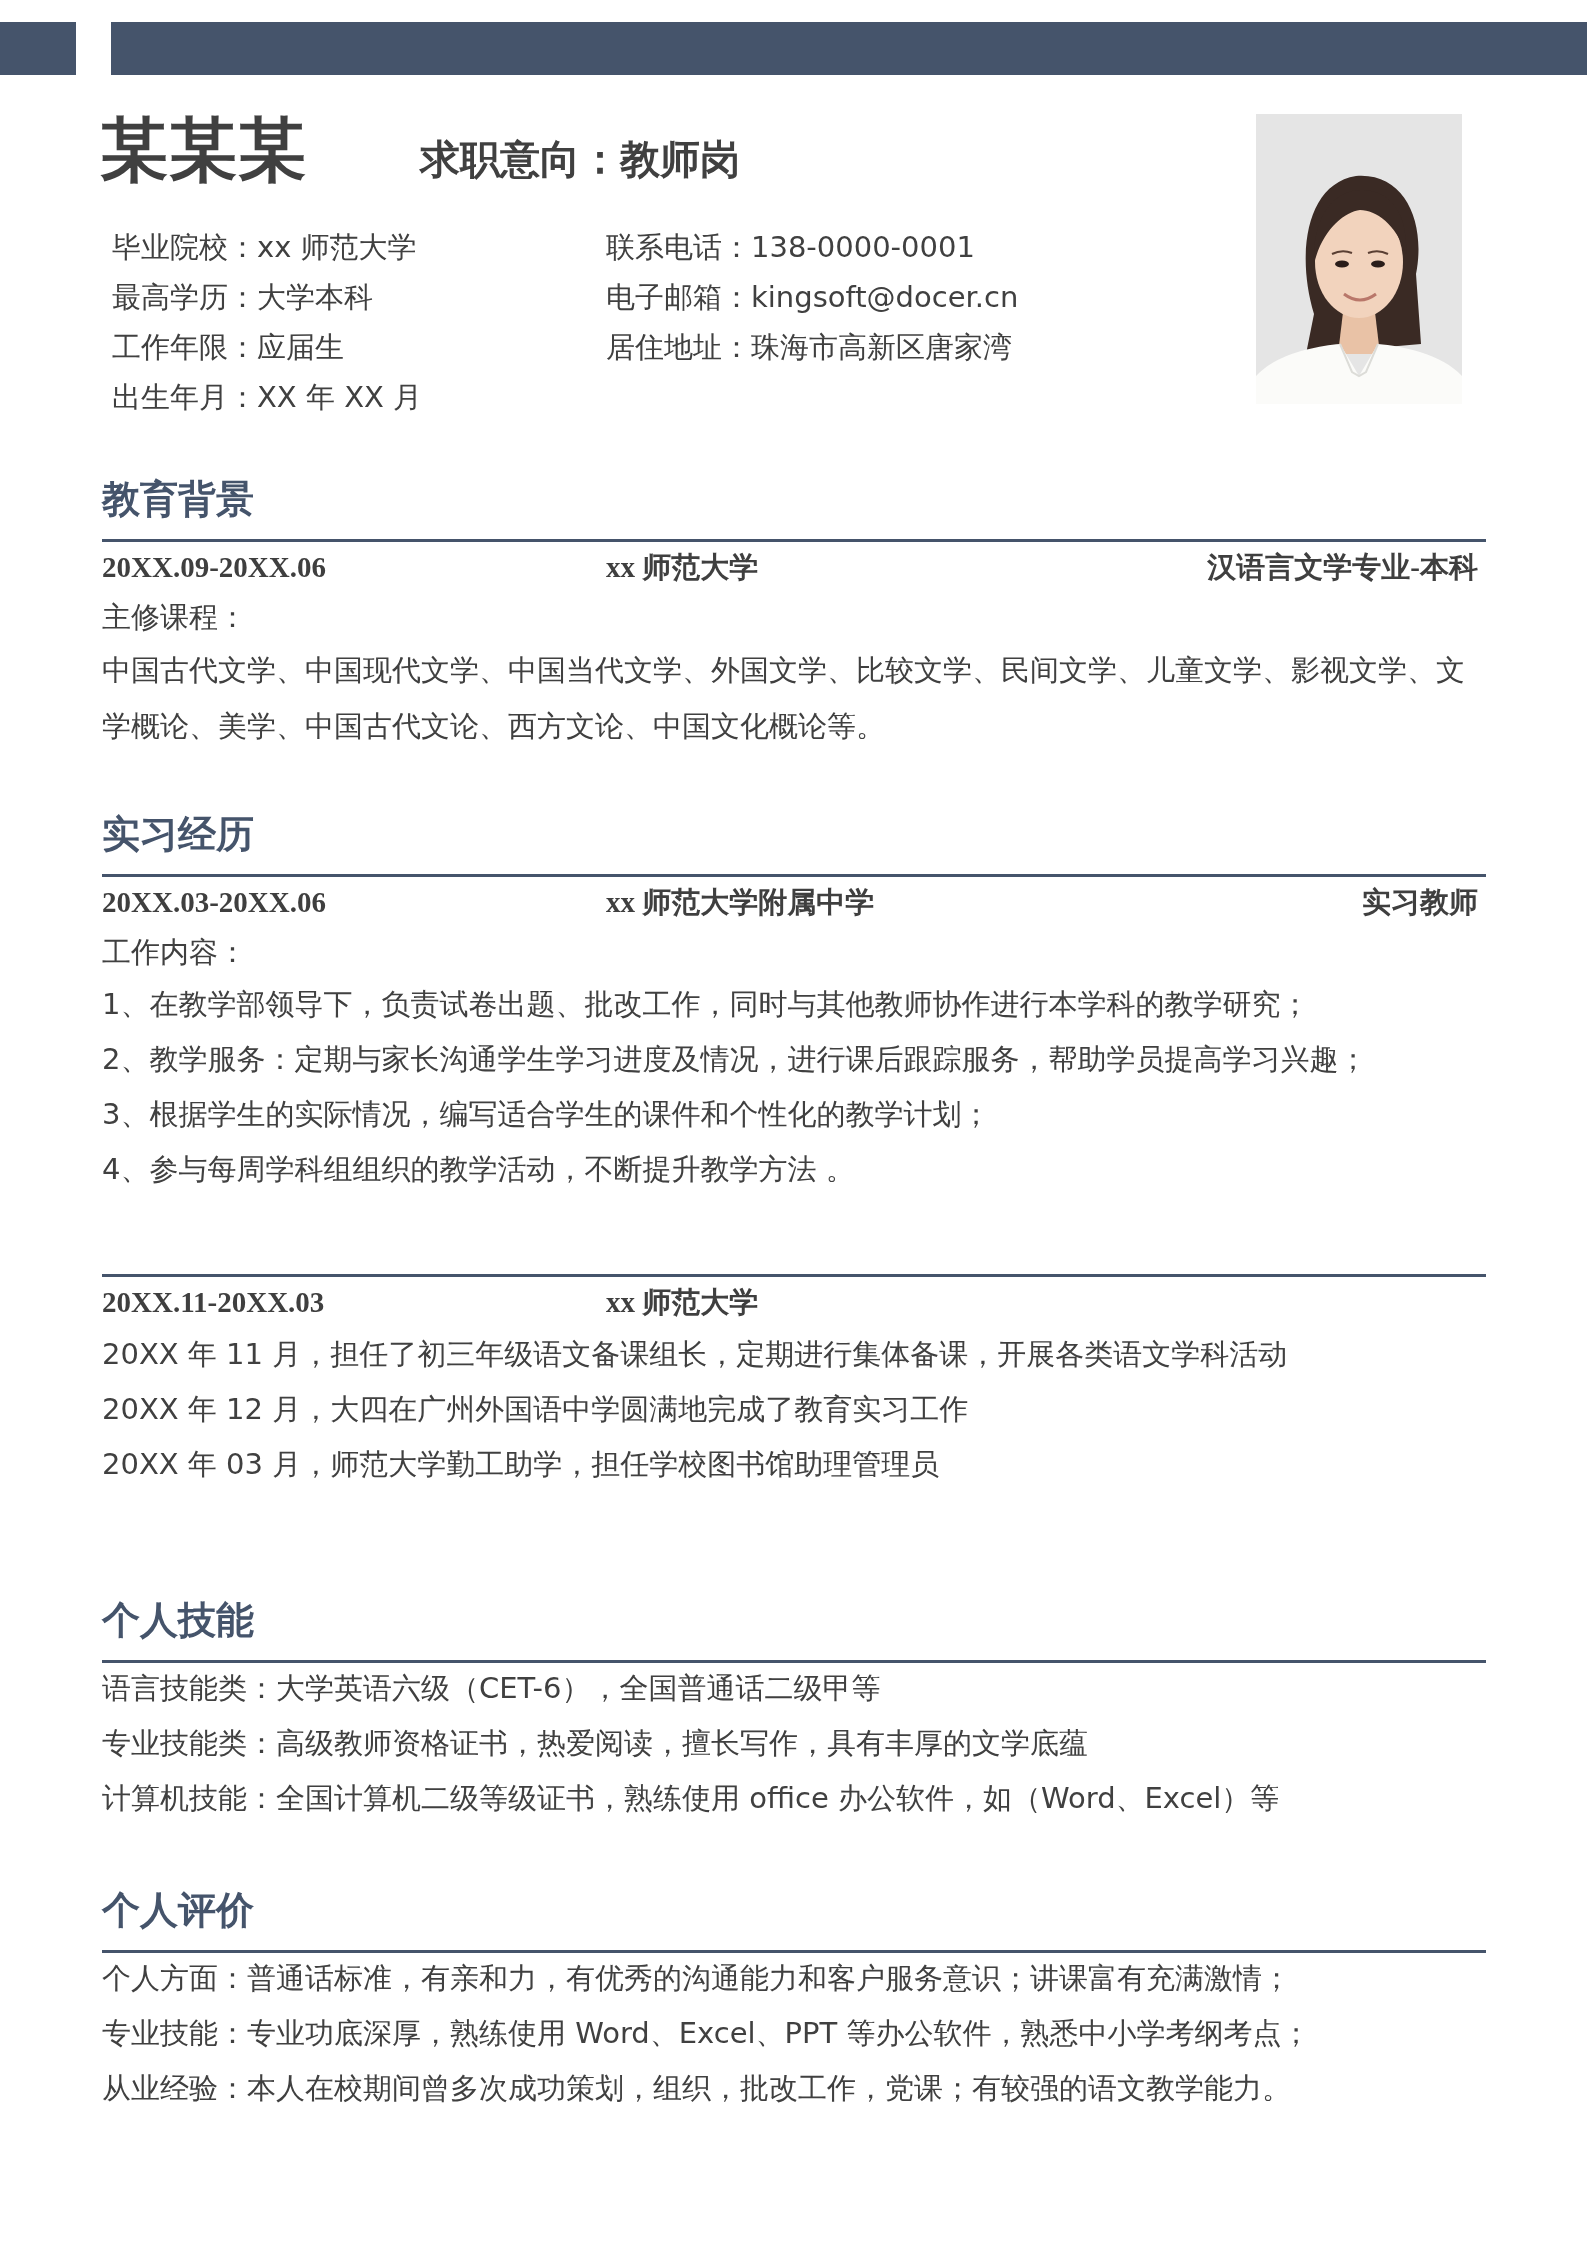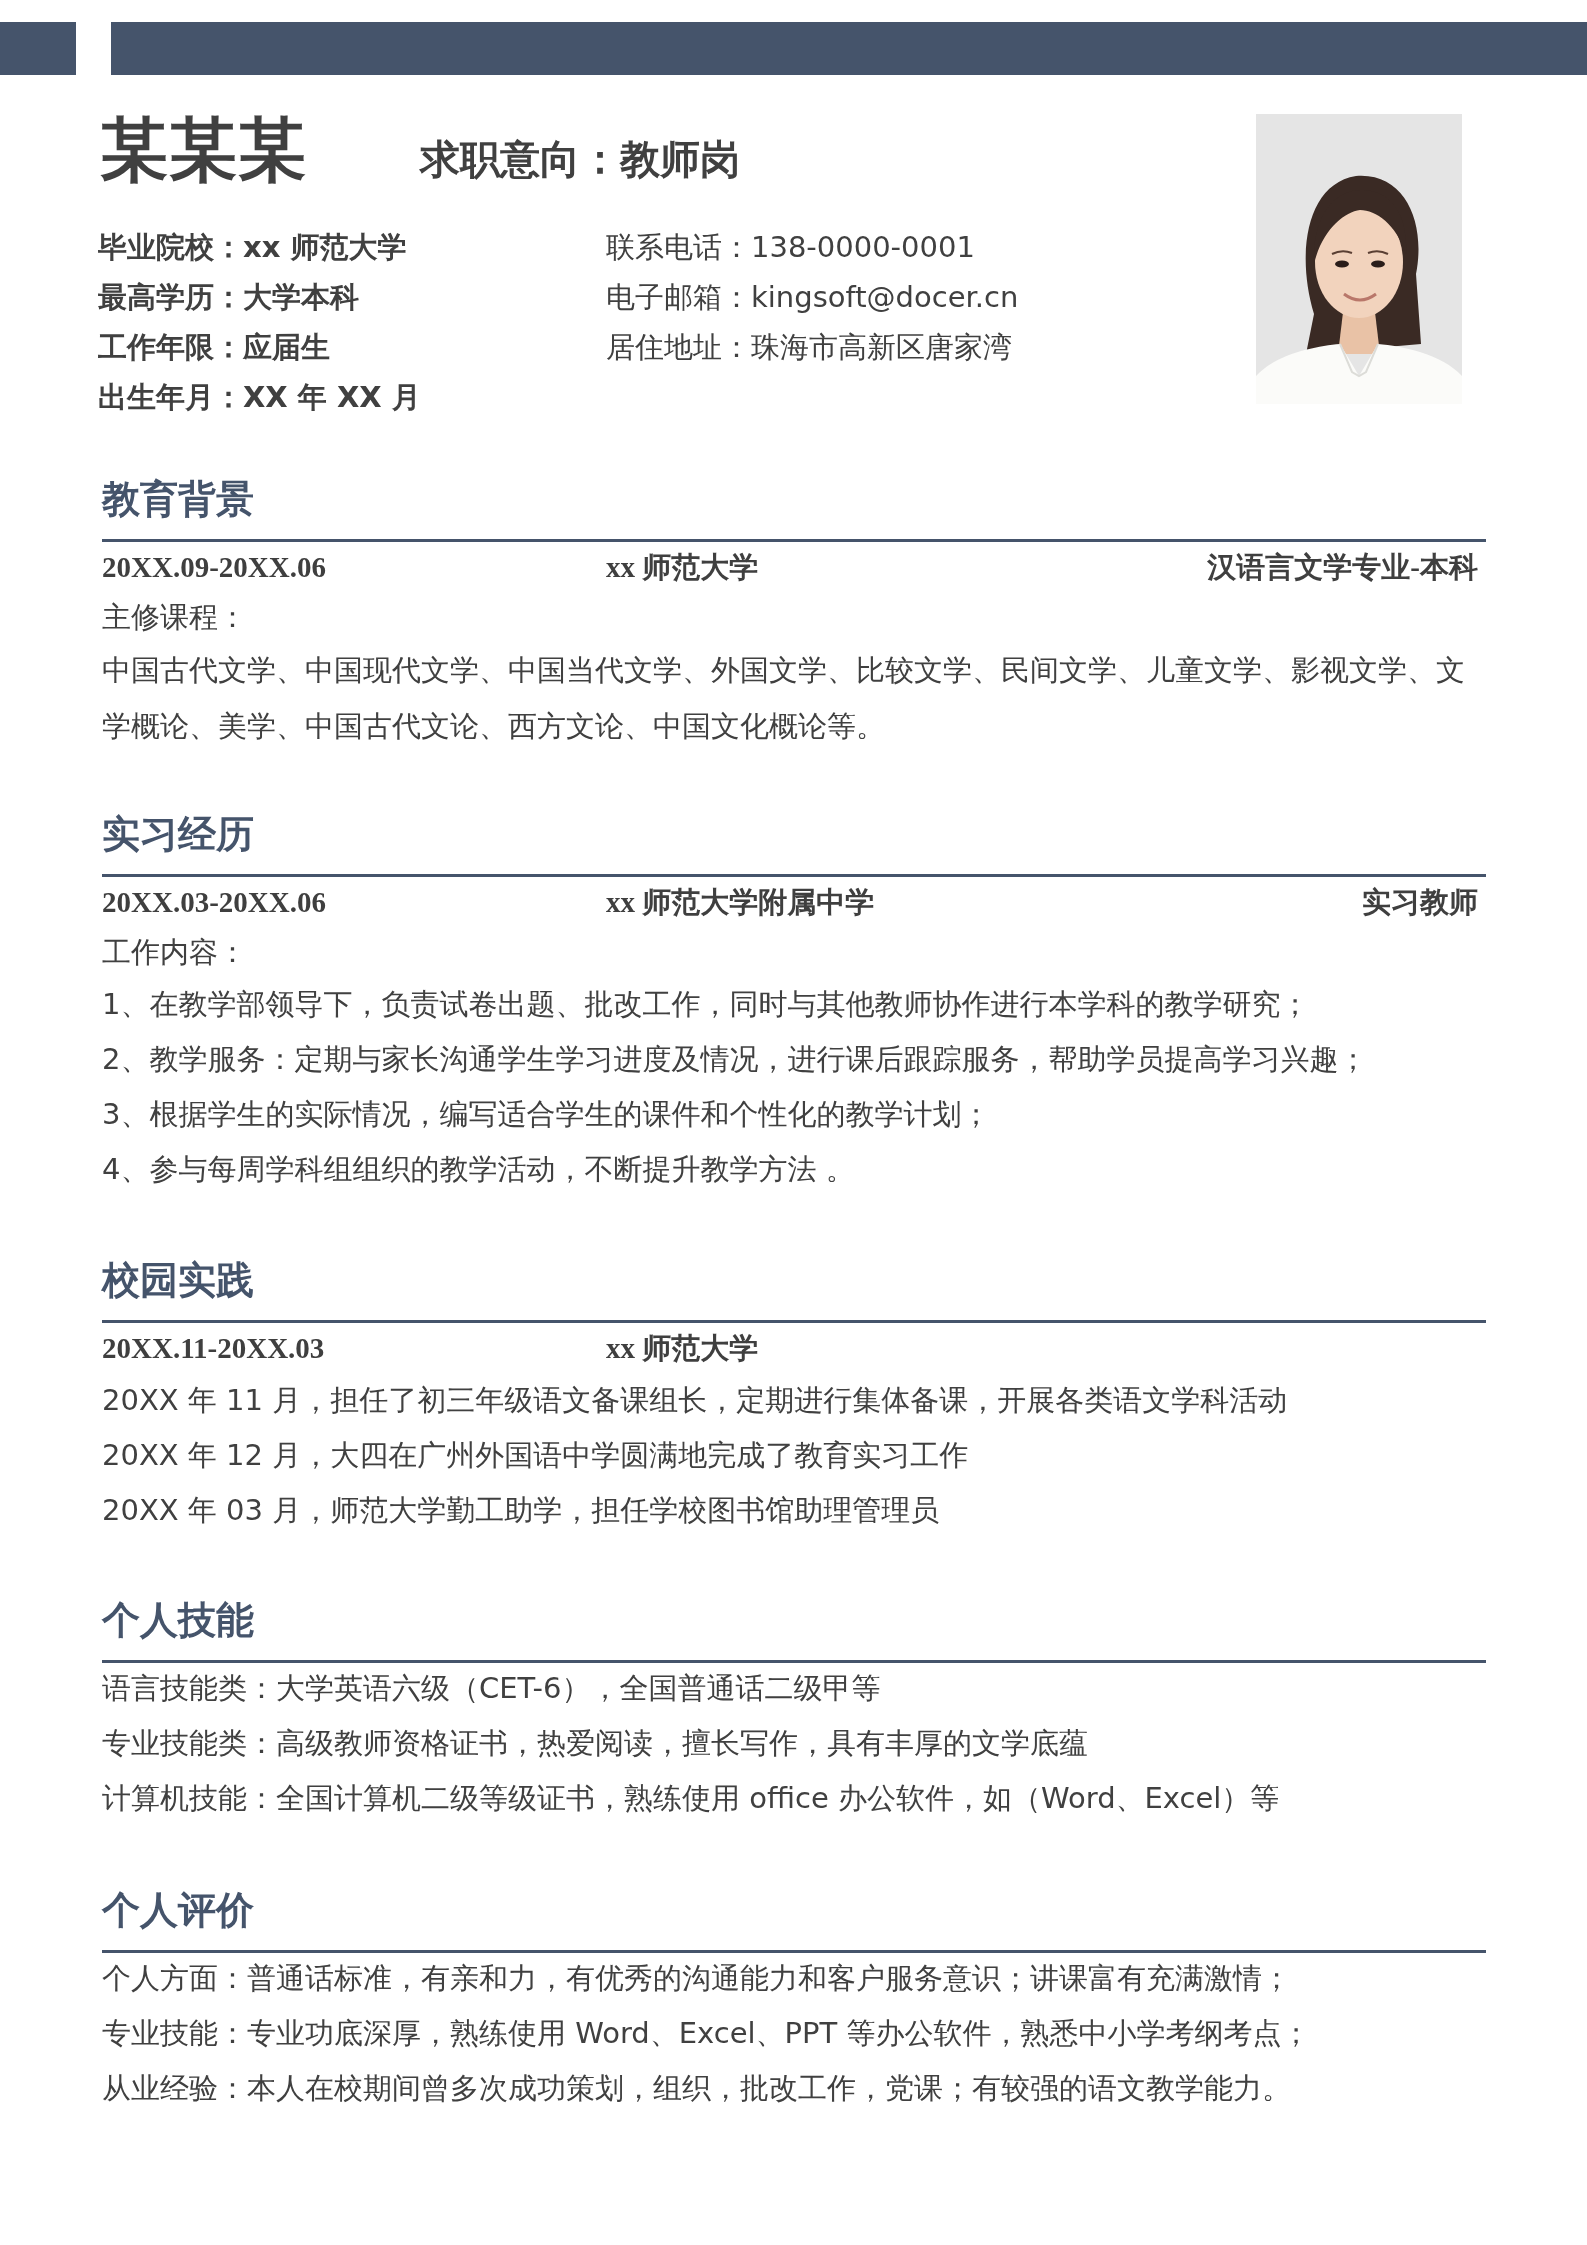--- a/index.html
+++ b/index.html
@@ -19,21 +19,21 @@
     }
     .job {
       position: absolute; left: 420px; top: 133px;
       font-size: 40px; font-weight: bold; color: #404040; line-height: 52px;
     }
     .job .job-label, .job .job-value { display: inline; }
 
     .info {
       position: absolute; top: 222px; font-size: 29px; line-height: 50px; color: #404040;
     }
-    .info-col1 { left: 98px; font-weight: bold; }
+    .info-col1 { left: 112px; }
     .info-col2 { left: 606px; }
     .info-row { white-space: nowrap; height: 50px; }
     .info-row span { display: inline; }
 
     .photo {
       position: absolute; left: 1256px; top: 114px; width: 206px; height: 290px;
       background: #e6e6e6; overflow: hidden;
     }
 
     .section { position: absolute; left: 102px; width: 1384px; }
@@ -145,21 +145,20 @@
     <span class="c3">实习教师</span>
   </div>
   <div class="body-line tight">工作内容：</div>
   <div class="body-line">1、在教学部领导下，负责试卷出题、批改工作，同时与其他教师协作进行本学科的教学研究；</div>
   <div class="body-line">2、教学服务：定期与家长沟通学生学习进度及情况，进行课后跟踪服务，帮助学员提高学习兴趣；</div>
   <div class="body-line">3、根据学生的实际情况，编写适合学生的课件和个性化的教学计划；</div>
   <div class="body-line">4、参与每周学科组组织的教学活动，不断提升教学方法 。</div>
 </div>
 
 <div class="section" style="top:1257px;">
-  <div class="section-title">校园实践</div>
   <div style="height:17px;"></div>
   <div class="section-rule"></div>
   <div class="entry-head">
     <span class="c1">20XX.11-20XX.03</span>
     <span class="c2">xx 师范大学</span>
   </div>
   <div class="body-line">20XX 年 11 月，担任了初三年级语文备课组长，定期进行集体备课，开展各类语文学科活动</div>
   <div class="body-line">20XX 年 12 月，大四在广州外国语中学圆满地完成了教育实习工作</div>
   <div class="body-line">20XX 年 03 月，师范大学勤工助学，担任学校图书馆助理管理员</div>
 </div>

